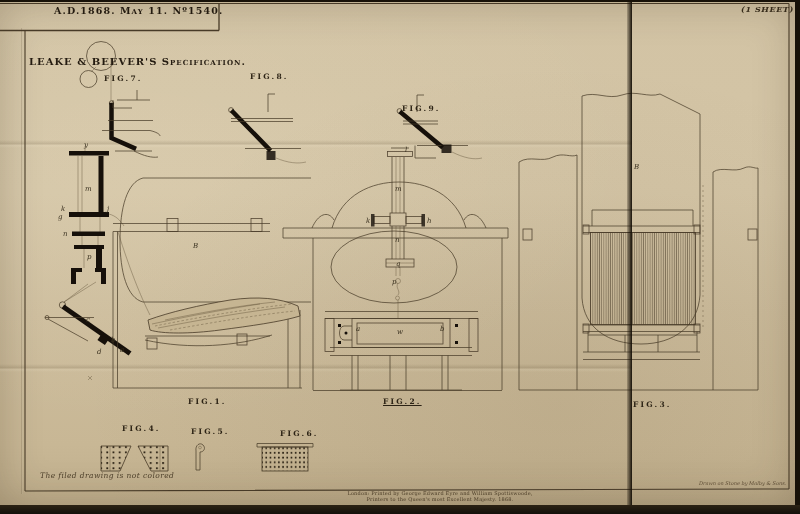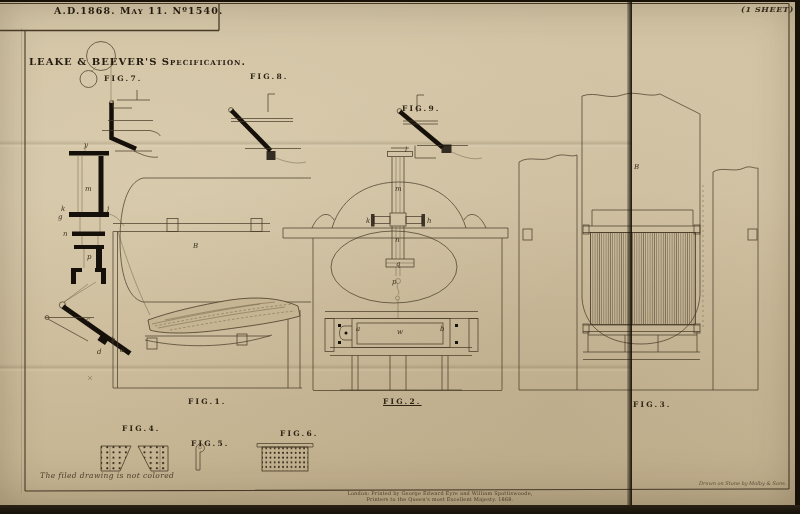--- a/index.html
+++ b/index.html
@@ -209,21 +209,21 @@
   <div class="txt t-title">LEAKE &amp; BEEVER'S Specification.</div>
   <div class="txt t-sheet">(1 SHEET)</div>
 
   <div class="figlab" style="left:104px;top:74px;">FIG.7.</div>
   <div class="figlab" style="left:250px;top:72px;">FIG.8.</div>
   <div class="figlab" style="left:402px;top:104px;">FIG.9.</div>
   <div class="figlab" style="left:152px;top:397px;margin-left:36px;">FIG.1.</div>
   <div class="figlab" style="left:383px;top:397px;text-decoration:underline;">FIG.2.</div>
   <div class="figlab" style="left:633px;top:400px;text-align:center;">FIG.3.</div>
   <div class="figlab" style="left:122px;top:424px;">FIG.4.</div>
-  <div class="figlab" style="left:191px;top:427px;margin-top:12px;">FIG.5.</div>
+  <div class="figlab" style="left:191px;top:427px;">FIG.5.</div>
   <div class="figlab" style="left:280px;top:429px;">FIG.6.</div>
 
   <div>
       <span class="pl" style="left: 84px; top: 141px;">y</span>
       <span class="pl" style="left: 85px; top: 185px;">m</span>
       <span class="pl" style="left: 61px; top: 205px;">k</span>
       <span class="pl" style="left: 107px; top: 205px;">j</span>
       <span class="pl" style="left: 58px; top: 213px;">g</span>
       <span class="pl" style="left: 63px; top: 230px;">n</span>
       <span class="pl" style="left: 87px; top: 253px;">p</span>

